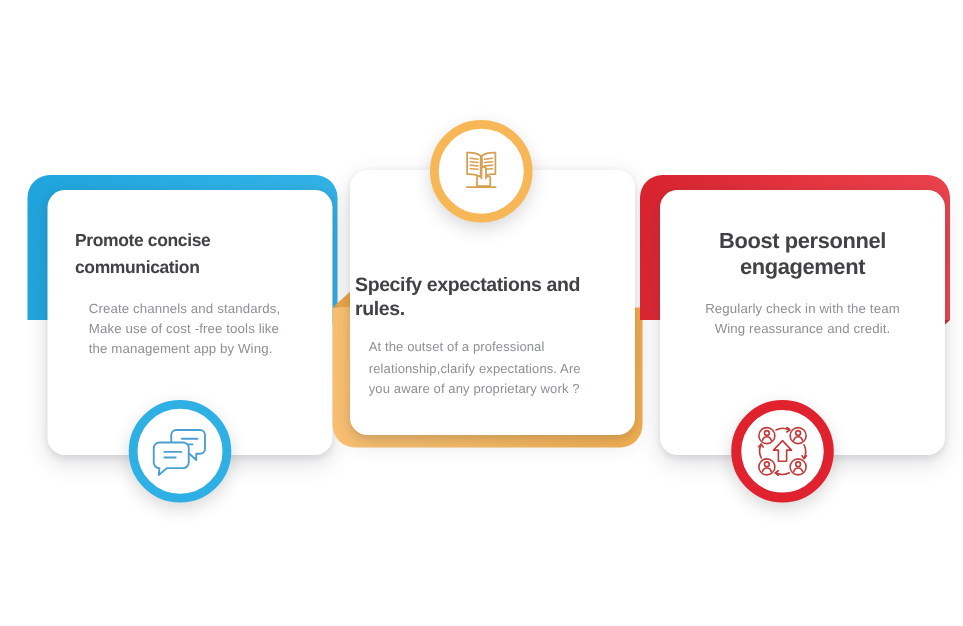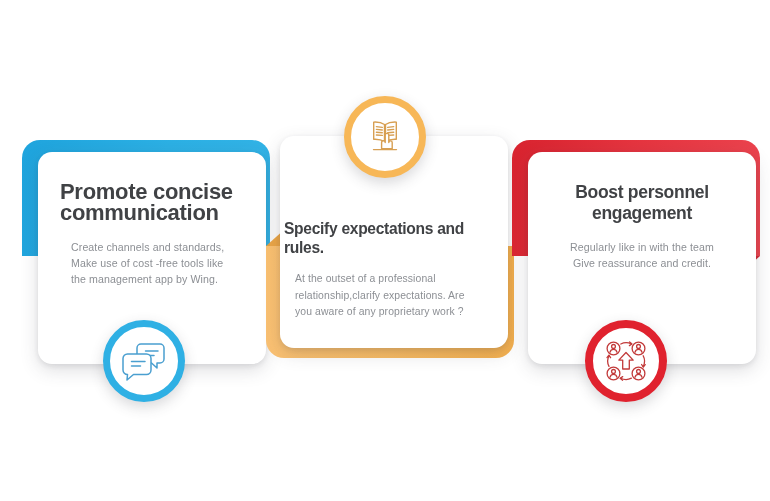--- a/index.html
+++ b/index.html
@@ -68,21 +68,21 @@
   }
   
   #fold-blue{
     left:228px;top:116px;
     border-left:20px solid #1b97cf;
     border-bottom:18px solid transparent;
     opacity:.95;
   }
   #panel-blue{left:16px;top:12px;width:228px;height:212px;}
   #panel-blue .panel-inner{padding:30px 22px 0 22px;}
-  #panel-blue h2.title{font-size:22px;line-height:20.5px;}
+  #panel-blue h2.title{font-size:14px;line-height:20.5px;}
   #panel-blue p.body{font-size:10.6px;line-height:16.2px;margin-top:16px;}
   #badge-blue{
     left:81px;top:180px;width:82px;height:82px;
     border:7px solid #2fb0e4;
   }
 
   
   #group-orange{left:262px;top:100px;width:262px;height:262px;}
   #ribbon-orange{left:4px;top:146px;width:248px;height:112px;}
   #ribbon-orange .band{
@@ -202,21 +202,21 @@
   <div class="card-group" id="group-red">
 
     <div class="ribbon" id="ribbon-red">
       <div class="band"></div>
     </div>
     <div class="fold" id="fold-red"></div>
 
     <div class="panel" id="panel-red">
       <div class="panel-inner">
         <h2 class="title">Boost personnel engagement</h2>
-        <p class="body">Regularly like in with the team Give reassurance and credit.</p>
+        <p class="body">Regularly check in with the team Wing reassurance and credit.</p>
       </div>
     </div>
 
     <div class="badge" id="badge-red">
       <svg width="44" height="44" viewBox="0 0 44 44" fill="none" stroke="#c23a3a" stroke-width="1.3" stroke-linecap="round" stroke-linejoin="round">
 
         <g>
           <circle cx="9.5" cy="9.5" r="6.4"></circle>
           <circle cx="9.5" cy="7.4" r="1.9"></circle>
           <path d="M6.0 13.2 c0.6 -1.9 2.0 -2.8 3.5 -2.8 1.5 0 2.9 0.9 3.5 2.8"></path>

